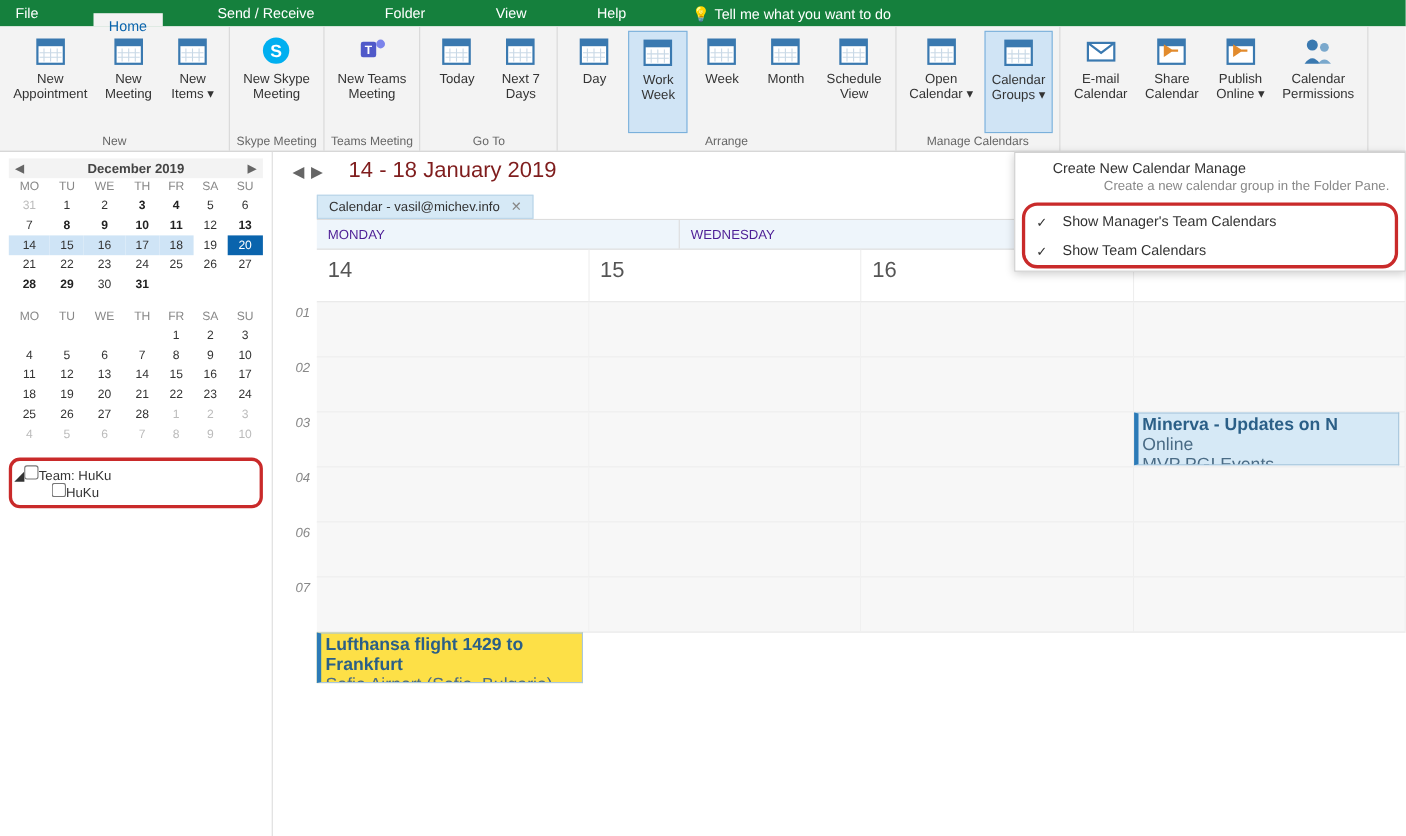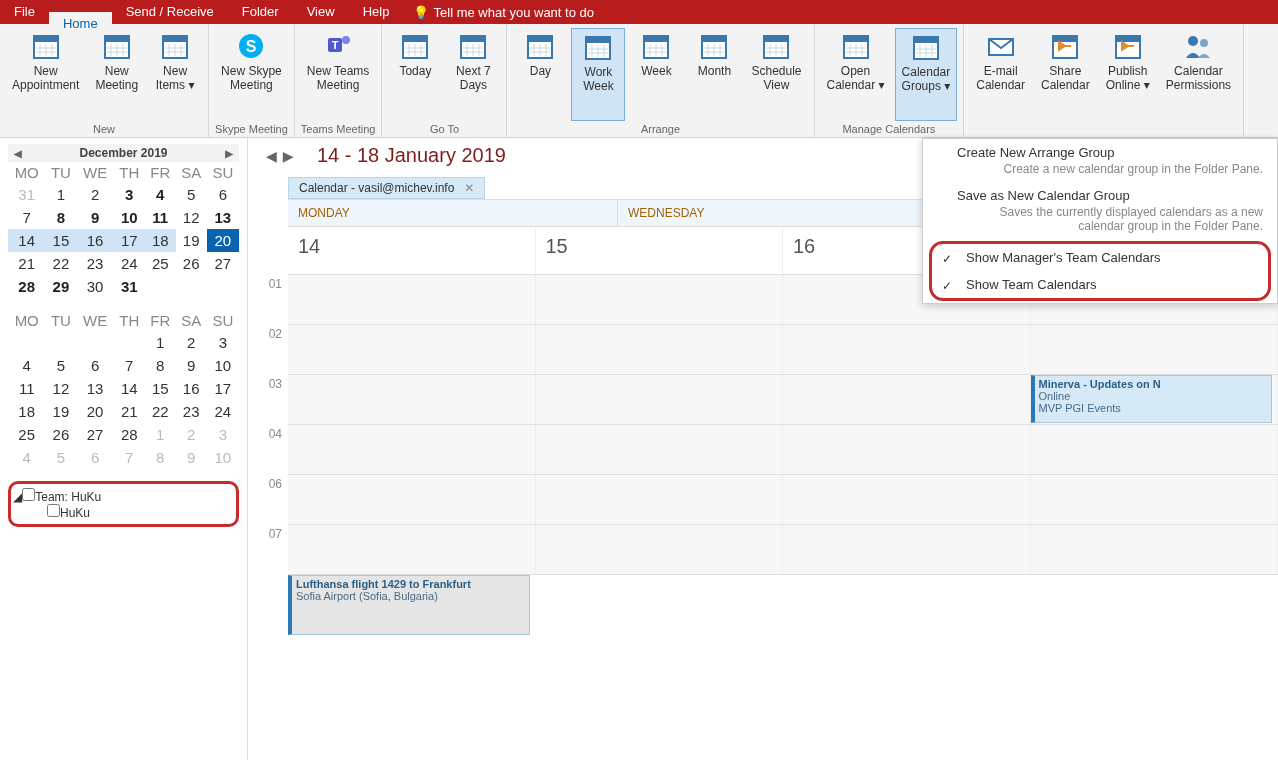--- a/index.html
+++ b/index.html
@@ -1,61 +1,61 @@
 <!DOCTYPE html>
 <html><head>
 <meta charset="utf-8">
 <style>
 * { box-sizing: border-box; margin: 0; padding: 0; font-family: "Segoe UI", Arial, sans-serif; }
 body { background: #fff; font-size: 12px; color: #333; width: 1278px; overflow: hidden; }
-.menubar { background: #b91c1c; color: #fff; display: flex; align-items: stretch; height: 24px; }
+.menubar { background: #15803d; color: #fff; display: flex; align-items: stretch; height: 24px; gap: 36px; }
 .menubar .tab { padding: 4px 14px; font-size: 13px; cursor: pointer; }
 .menubar .tab.active { background: #f3f3f3; color: #0a64ad; margin-top: 12px; }
 .menubar .tell { padding: 4px 10px; font-size: 13px; display: flex; align-items: center; gap: 4px; }
 .ribbon { background: #f3f3f3; border-bottom: 1px solid #d0d0d0; display: flex; height: 114px; }
 .rgroup { border-right: 1px solid #d8d8d8; padding: 4px 6px 2px 6px; display: flex; flex-direction: column; }
 .rgroup .gitems { display: flex; flex: 1; gap: 4px; }
 .rgroup .glabel { text-align: center; font-size: 11px; color: #666; padding-top: 2px; }
 .rbtn { display: flex; flex-direction: column; align-items: center; justify-content: flex-start; padding: 2px 6px; min-width: 54px; cursor: pointer; text-align: center; }
 .rbtn .ico { width: 32px; height: 32px; margin-bottom: 2px; display: flex; align-items: center; justify-content: center; }
 .rbtn .lbl { font-size: 12px; line-height: 14px; color: #333; }
 .rbtn.sel { background: #d0e4f5; border: 1px solid #7ab0db; }
 .content { display: flex; height: 622px; }
 .sidebar { width: 248px; border-right: 1px solid #ddd; padding: 6px 8px; overflow: hidden; }
 .minical { margin-bottom: 12px; }
 .minical .mchead { display: flex; align-items: center; justify-content: center; background: #f3f3f3; padding: 2px 0; font-size: 12px; font-weight: bold; color: #444; position: relative; }
 .minical .mchead .nav { position: absolute; font-size: 10px; color: #666; cursor: pointer; padding: 0 4px; }
 .minical .mchead .nav.l { left: 2px; } .minical .mchead .nav.r { right: 2px; }
-.minical table { width: 100%; border-collapse: collapse; font-size: 15px; }
+.minical table { width: 100%; border-collapse: collapse; font-size: 11px; }
 .minical th { color: #888; font-weight: normal; padding: 2px 0; }
 .minical td { text-align: center; padding: 3px 0; cursor: pointer; }
 .minical td.other { color: #bbb; }
 .minical td.bold { font-weight: bold; color: #222; }
 .minical td.hl { background: #cfe4f6; }
 .minical td.today { background: #0a64ad; color: #fff; }
 .callist .cli { display: flex; align-items: center; gap: 6px; padding: 3px 4px 3px 18px; font-size: 12px; color: #555; }
 .callist .cli input { width: 13px; height: 13px; }
 .hlbox { border: 3px solid #c92a2a; border-radius: 10px; padding: 4px 2px; margin-top: 6px; }
 .main { flex: 1; position: relative; }
 .mhdr { padding: 6px 12px 0 18px; }
 .mhdr .navs { display: inline-flex; gap: 6px; font-size: 14px; color: #666; vertical-align: middle;}
 .mhdr .title { font-size: 20px; color: #7f1d1d; margin-left: 20px; vertical-align: middle; }
 .caltab { margin: 10px 0 0 40px; display: inline-flex; align-items: center; background: #d6e9f6; border: 1px solid #b8d4e8; padding: 3px 10px; font-size: 12px; gap: 10px;}
 .caltab .x { color: #888; cursor: pointer; }
 .grid { margin-left: 40px; border-top: 1px solid #ddd; }
 .dayhdr { display: flex; background: #eef5fb; border-bottom: 1px solid #ddd; }
-.dayhdr > div { flex: 1; padding: 6px 10px; font-size: 12px; color: #a16207; border-right: 1px solid #ddd; }
+.dayhdr > div { flex: 1; padding: 6px 10px; font-size: 12px; color: #4c1d95; border-right: 1px solid #ddd; }
 .dnums { display: flex; border-bottom: 1px solid #ddd; }
 .dnums > div { flex: 1; padding: 8px 10px 16px 10px; font-size: 20px; color: #555; border-right: 1px solid #eee; }
 .slots { position: relative; }
 .slotrow { display: flex; height: 50px; border-bottom: 1px solid #e0e0e0; }
-.slotrow .tl { width: 40px; margin-left: -40px; text-align: right; padding: 2px 6px 0 0; font-size: 12px; color: #888; }
+.slotrow .tl { width: 40px; margin-left: -40px; text-align: right; padding: 2px 6px 0 0; font-size: 12px; color: #888; font-style: italic; }
 .slotrow .cells { flex: 1; display: flex; }
 .slotrow .cells > div { flex: 1; border-right: 1px solid #eee; background: #f7f7f7; }
-.ev { position: absolute; background: #d6e9f6; border: 1px solid #a9c7dd; border-left: 4px solid #2b7ab7; font-size: 11px; color: #4a6b85; padding: 2px 4px; overflow: hidden; }
+.ev { position: absolute; background: #d6e9f6; border: 1px solid #a9c7dd; border-left: 4px solid #2b7ab7; font-size: 16px; color: #4a6b85; padding: 2px 4px; overflow: hidden; }
 .dropdown { position: absolute; top: 0; right: 0; width: 356px; background: #fff; border: 1px solid #ccc; box-shadow: 0 2px 8px rgba(0,0,0,.2); z-index: 10; font-size: 13px; }
 .dditem { padding: 6px 14px 6px 34px; position: relative; }
 .dditem .t1 { color: #333; }
 .dditem .t2 { color: #888; font-size: 12px; margin-top: 2px; text-align: right; }
 .dditem .chk { position: absolute; left: 10px; top: 8px; font-size: 12px; color: #333; }
 .ddhl { border: 3px solid #c92a2a; border-radius: 14px; margin: 2px 6px; }
 .ddhl .dditem { padding-left: 34px; }
 svg.ci { width: 32px; height: 32px; }
 </style>
 </head>
@@ -477,26 +477,22 @@
       </div>
       <div class="hlbox">
   <div class="grp"><span>◢</span><input type="checkbox" style=""><span>Team: HuKu</span></div>
         <div class="cli" style="padding-left:34px"><input type="checkbox" style=""><span>HuKu</span></div>
       </div>
     </div>
   <div class="main" id="main">
     
     <div class="dropdown" id="dropdown">
         <div class="dditem">
-    <div class="t1">Create New Arrange Group</div>
+    <div class="t1">Create New Calendar Manage</div>
     <div class="t2">Create a new calendar group in the Folder Pane.</div>
-        </div>
-        <div class="dditem">
-    <div class="t1">Save as New Calendar Group</div>
-    <div class="t2">Saves the currently displayed calendars as a new calendar group in the Folder Pane.</div>
         </div>
         <div class="ddhl">
           <div class="dditem">
     <span class="chk">✓</span>
     <span>Show Manager's Team Calendars</span></div>
           <div class="dditem">
     <span class="chk">✓</span>
     <span>Show Team Calendars</span></div>
         </div>
       </div>
@@ -573,19 +569,19 @@
               <div></div>
               <div></div>
               <div></div>
             </div>
           </div>
           <div class="ev" style="top:100px;left:742.5px;width:241.5px;height:48px;">
     <div><b style="color:#2b5f87">Minerva - Updates on N</b></div>
     <div>Online</div>
     <div>MVP PGI Events</div>
           </div>
-          <div class="ev" style="top:300px;left:0px;width:241.5px;height:60px;background:#e5e5e5;border-left-color:#2b7ab7;">
+          <div class="ev" style="top:300px;left:0px;width:241.5px;height:46px;background:#fde047;border-left-color:#2b7ab7;">
     <div><b style="color:#2b5f87">Lufthansa flight 1429 to Frankfurt</b></div>
     <div>Sofia Airport (Sofia, Bulgaria)</div>
     </div>
         </div>
       </div></div>
 </div>
 
 </body></html>

